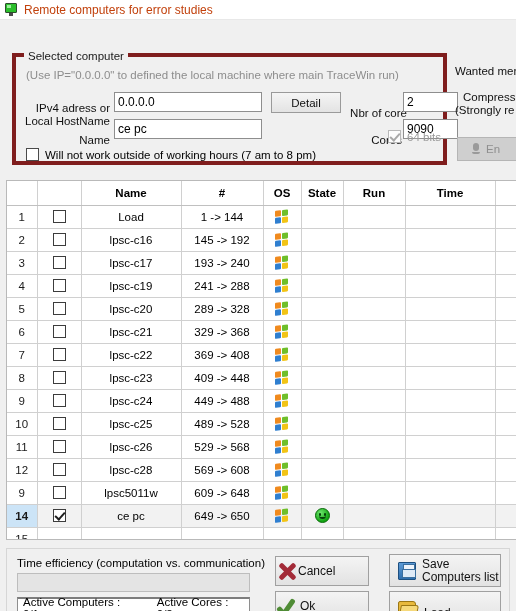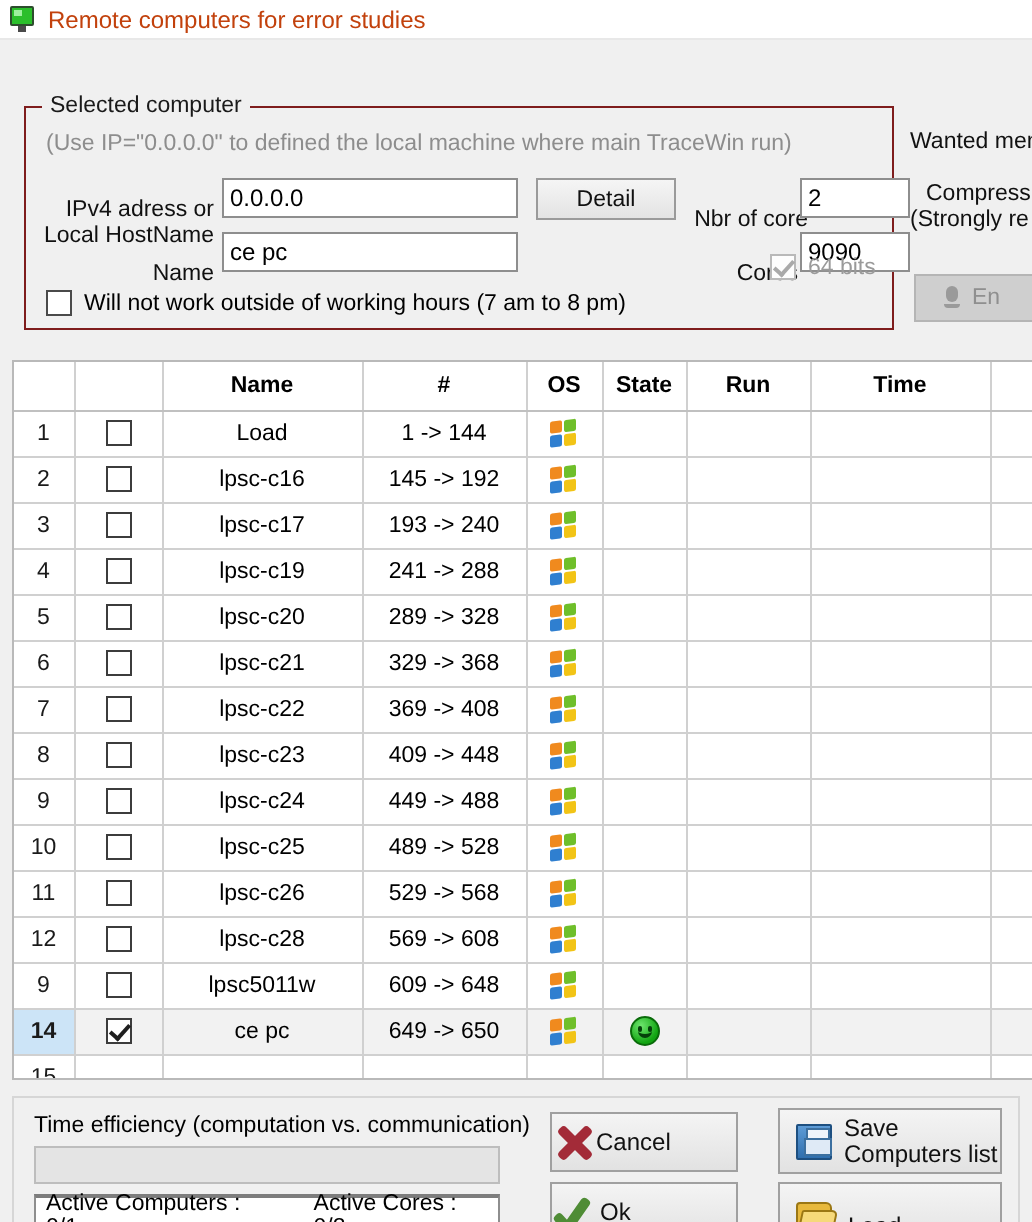--- a/index.html
+++ b/index.html
@@ -55,21 +55,21 @@
   #surface {
     background: #f0f0f0;
     height: 591px;
     position: relative;
     padding: 0;
   }
 
   
   .groupbox {
     position: absolute;
-    border: 1px solid #7f1d1d;
+    border: 4px solid #7f1d1d;
     background: #f0f0f0;
   }
   .groupbox > .legend {
     position: absolute;
     top: -7px; left: 8px;
     background: #f0f0f0;
     padding: 0 4px;
     font-size: 11.5px;
     color: #1a1a1a;
   }

